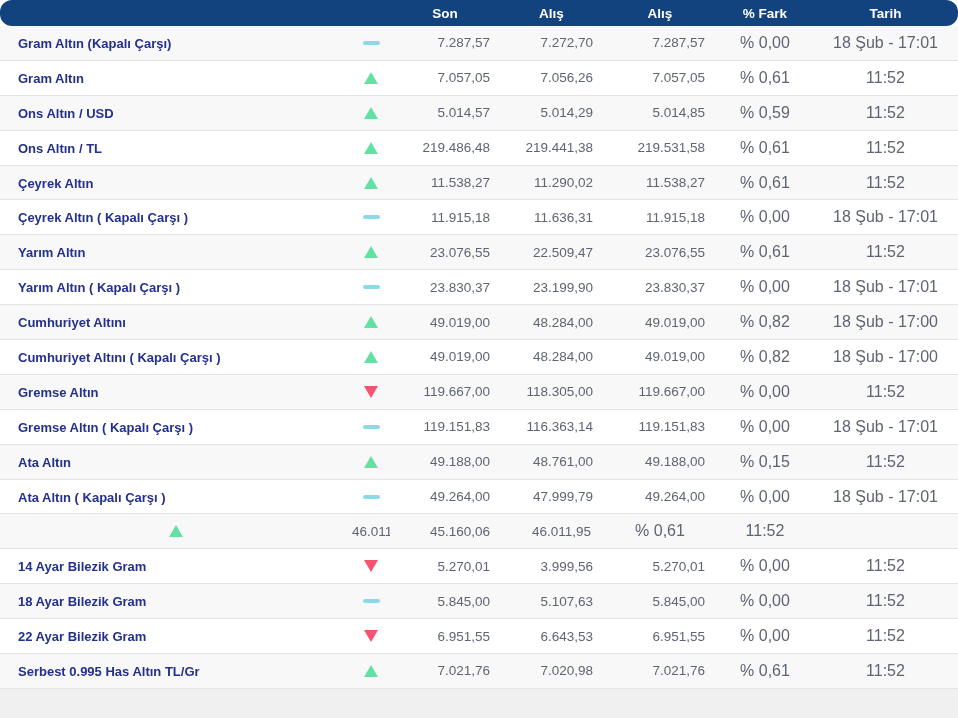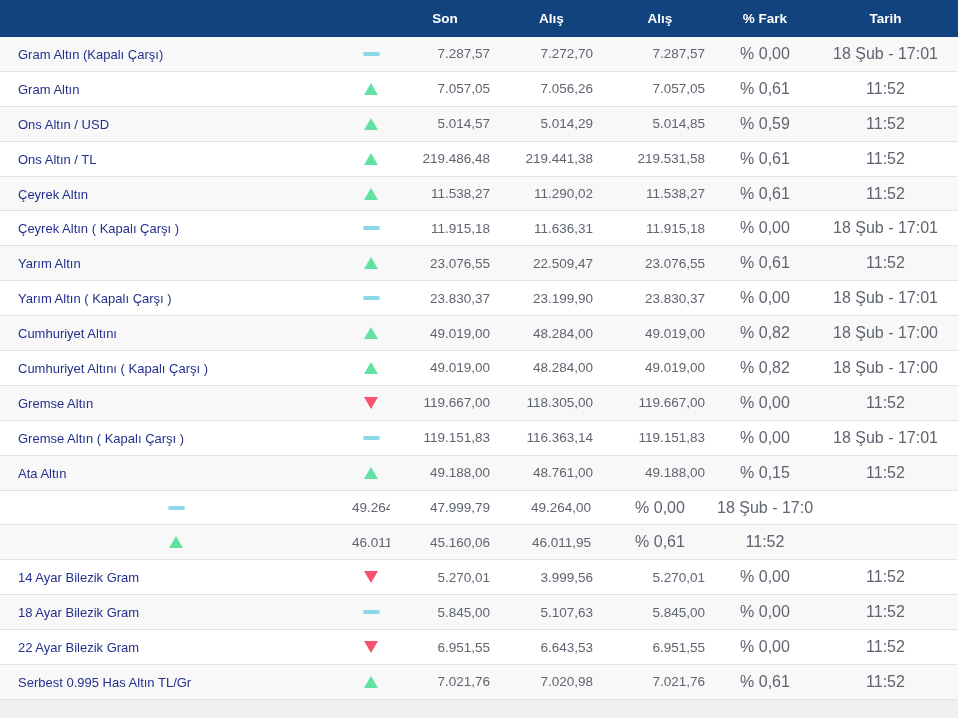--- a/index.html
+++ b/index.html
@@ -25,41 +25,42 @@
     width:958px;
     background:#fff;
   }
   .grid-row{
     display:grid;
     grid-template-columns:352px 38px 110px 103px 114px 96px 145px;
     align-items:center;
   }
   .thead{
     background:var(--header-bg);
-    height:37px;
+    height:26px;
+    border-radius:12px;
   }
   .thead .cell{
     color:var(--header-text);
     font-size:13.5px;
     font-weight:700;
     text-align:center;
   }
   .row{
     height:34.9px;
     border-bottom:1px solid var(--row-border);
     cursor:pointer;
   }
   .row.odd{background:var(--row-odd-bg);}
   .row.even{background:var(--row-even-bg);}
   .cell{white-space:nowrap;overflow:hidden;}
   .cell.name{padding-left:18px;text-align:left;}
   .cell.name a{
     color:var(--label-color);
     font-size:13px;
-    font-weight:400;
+    font-weight:700;
     text-decoration:none;
     text-align:center;
   }
   .cell.icon-cell{display:flex;justify-content:center;align-items:center;}
   .cell.num{
     text-align:right;
     color:var(--value-color);
     font-size:13.5px;
   }
   .cell.num.son{padding-right:10px;}
@@ -246,20 +247,21 @@
     <div class="cell icon-cell">
           <span class="trend up"></span>
         </div>
     <div class="cell num son">49.188,00</div>
     <div class="cell num alis">48.761,00</div>
     <div class="cell num satis">49.188,00</div>
     <div class="cell fark">% 0,15</div>
     <div class="cell tarih">11:52</div>
   </div>
       <div class="grid-row row even">
+    <div class="cell name"><a href="#">Ata Altın ( Kapalı Çarşı )</a></div>
     <div class="cell icon-cell">
           <span class="trend flat"></span>
         </div>
     <div class="cell num son">49.264,00</div>
     <div class="cell num alis">47.999,79</div>
     <div class="cell num satis">49.264,00</div>
     <div class="cell fark">% 0,00</div>
     <div class="cell tarih">18 Şub - 17:01</div>
   </div>
       <div class="grid-row row odd">

